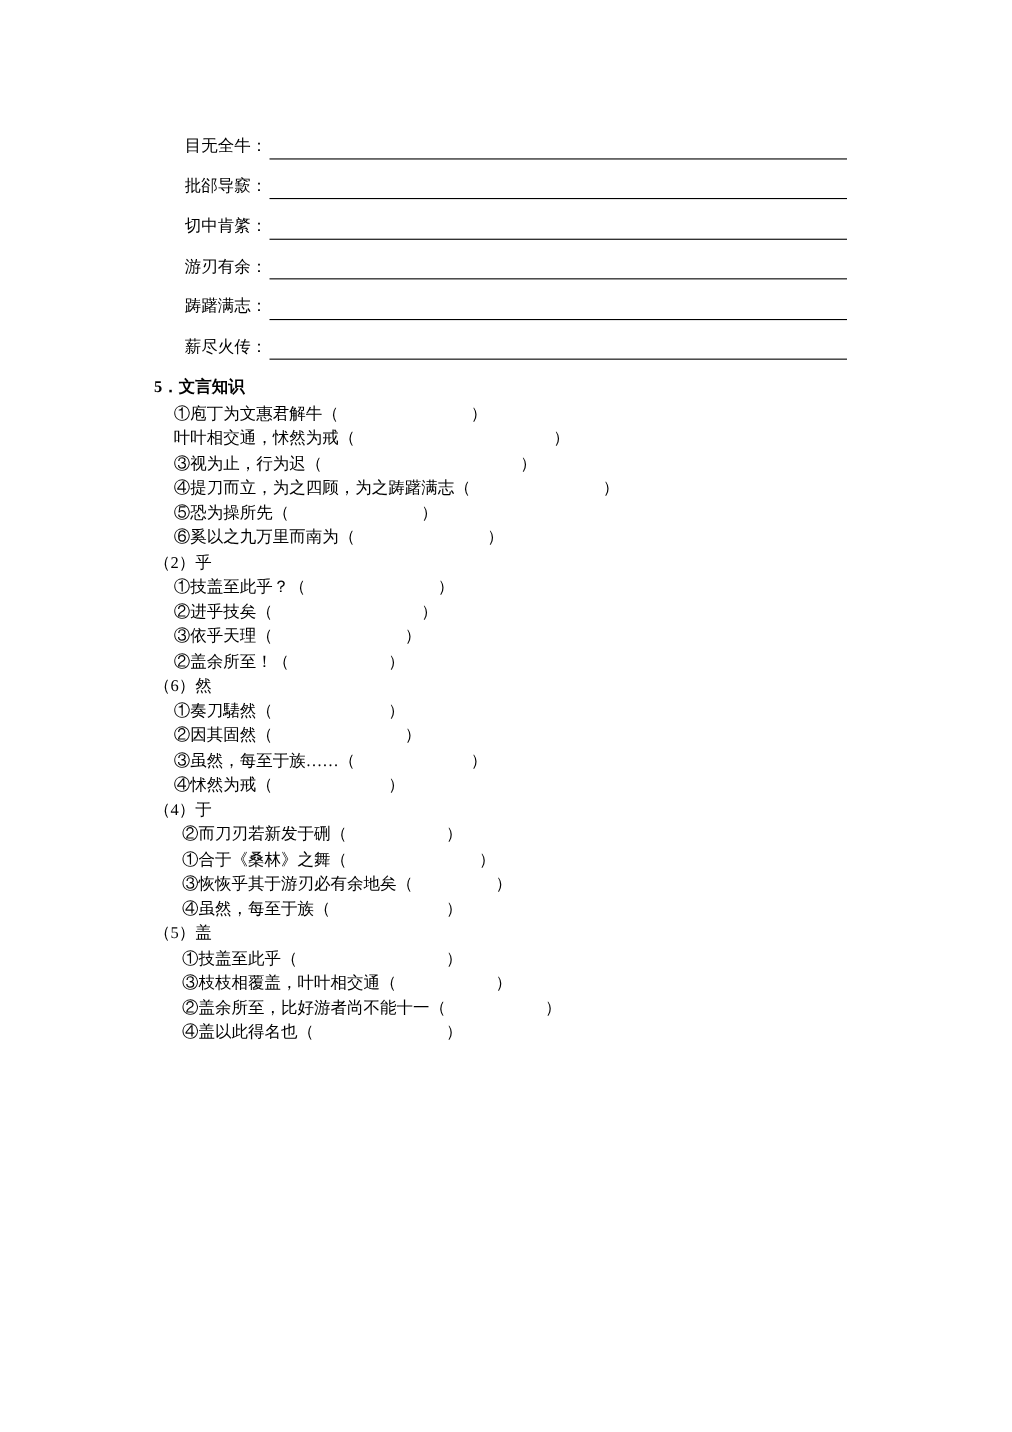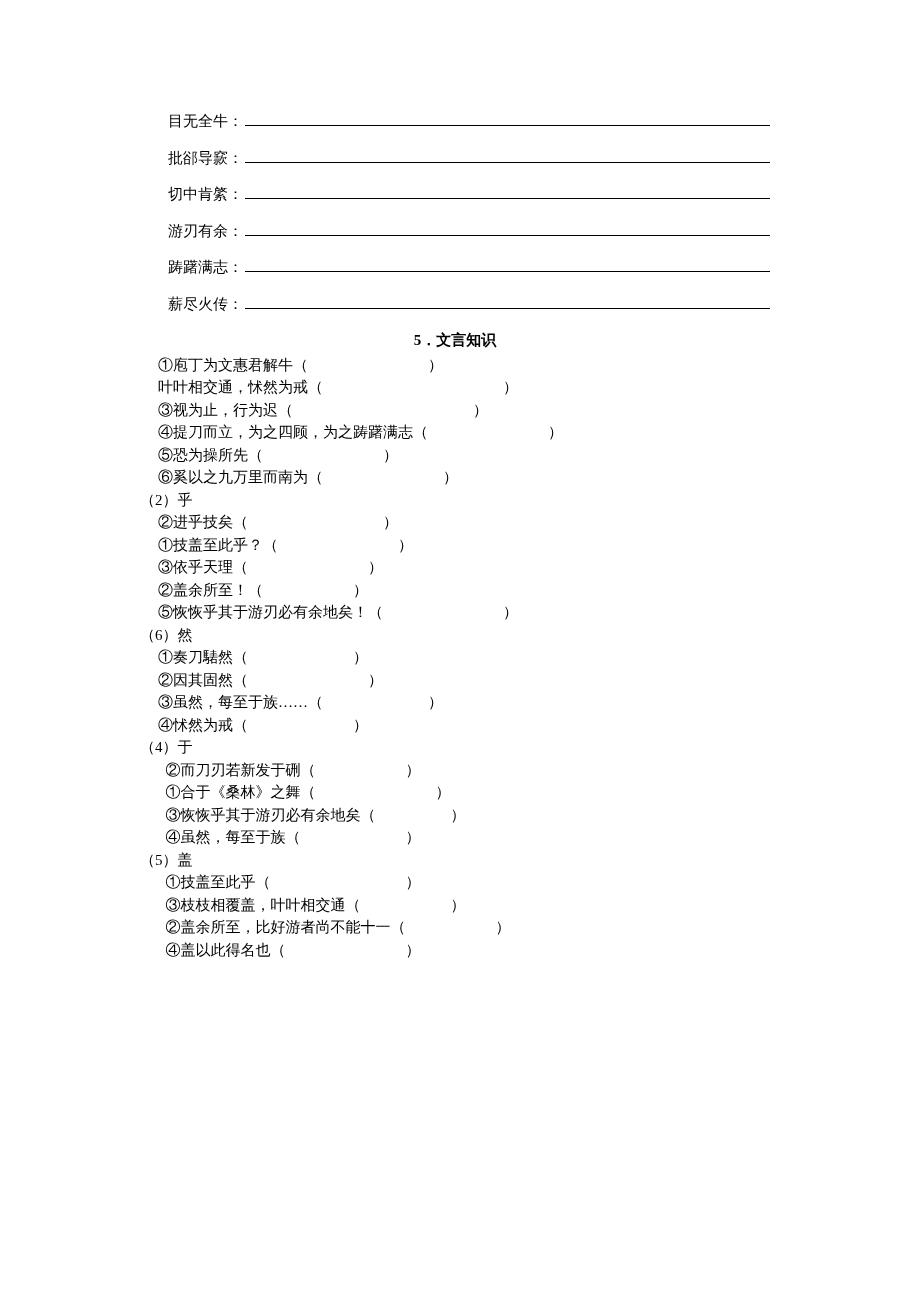--- a/index.html
+++ b/index.html
@@ -10,37 +10,37 @@
     font-size: 15px;
     color: #000000;
     width: 920px;
     line-height: 1.5;
   }
   .page {
     padding: 110px 150px 60px 140px;
   }
   .fill-row {
     display: flex;
-    align-items: flex-start;
+    align-items: flex-end;
     margin-left: 28px;
     margin-bottom: 14px;
+    margin-top: 12px;
   }
   .fill-label {
     white-space: nowrap;
   }
   .fill-line {
     flex: 1;
     border-bottom: 1px solid #000;
     height: 1em;
     margin-left: 2px;
   }
   .section-heading {
     margin-top: 6px;
     margin-bottom: 2px;
-    text-align: center;
   }
   .bold {
     font-weight: bold;
   }
   .sub {
     margin-left: 0;
   }
   .item {
     margin-left: 18px;
     white-space: pre;
@@ -84,25 +84,24 @@
     <div class="item">①庖丁为文惠君解牛（　　　　　　　　）</div>
     <div class="item">叶叶相交通，怵然为戒（　　　　　　　　　　　　）</div>
     <div class="item">③视为止，行为迟（　　　　　　　　　　　　）</div>
     <div class="item">④提刀而立，为之四顾，为之踌躇满志（　　　　　　　　）</div>
     <div class="item">⑤恐为操所先（　　　　　　　　）</div>
     <div class="item">⑥奚以之九万里而南为（　　　　　　　　）</div>
   </div>
 
   <div>
     <div class="sub">（2）乎</div>
+    <div class="item">①技盖至此乎？（　　　　　　　　）</div>
     <div class="item">②进乎技矣（　　　　　　　　　）</div>
-    <div class="item">①技盖至此乎？（　　　　　　　　）</div>
     <div class="item">③依乎天理（　　　　　　　　）</div>
     <div class="item">②盖余所至！（　　　　　　）</div>
-    <div class="item">⑤恢恢乎其于游刃必有余地矣！（　　　　　　　　）</div>
   </div>
 
   <div>
     <div class="sub">（6）然</div>
     <div class="item">①奏刀騞然（　　　　　　　）</div>
     <div class="item">②因其固然（　　　　　　　　）</div>
     <div class="item">③虽然，每至于族……（　　　　　　　）</div>
     <div class="item">④怵然为戒（　　　　　　　）</div>
   </div>
 

